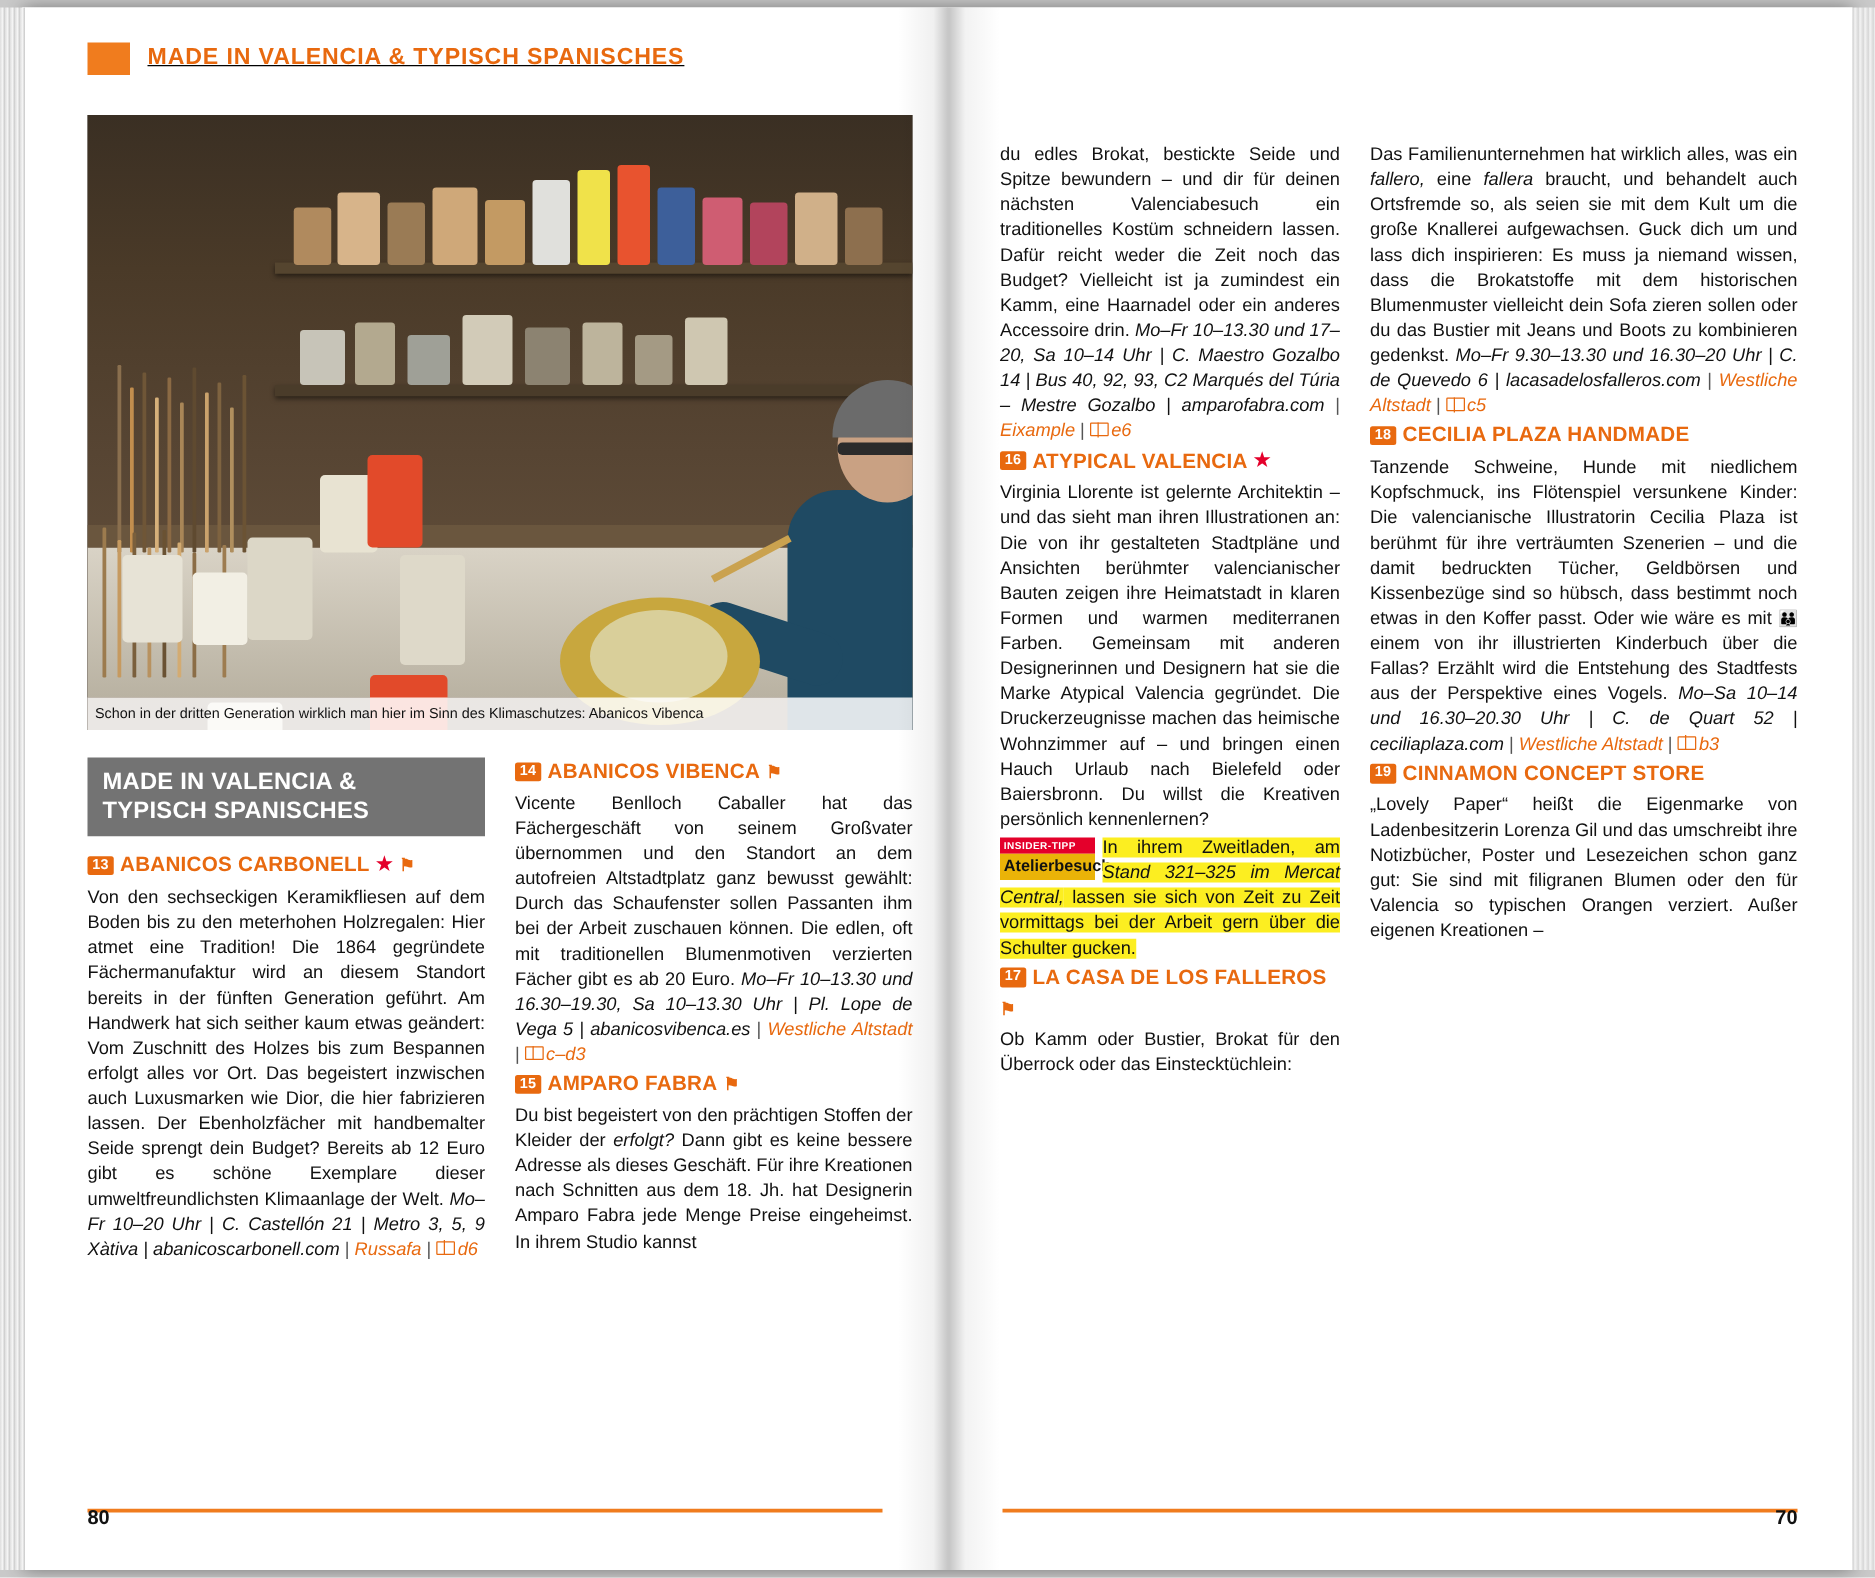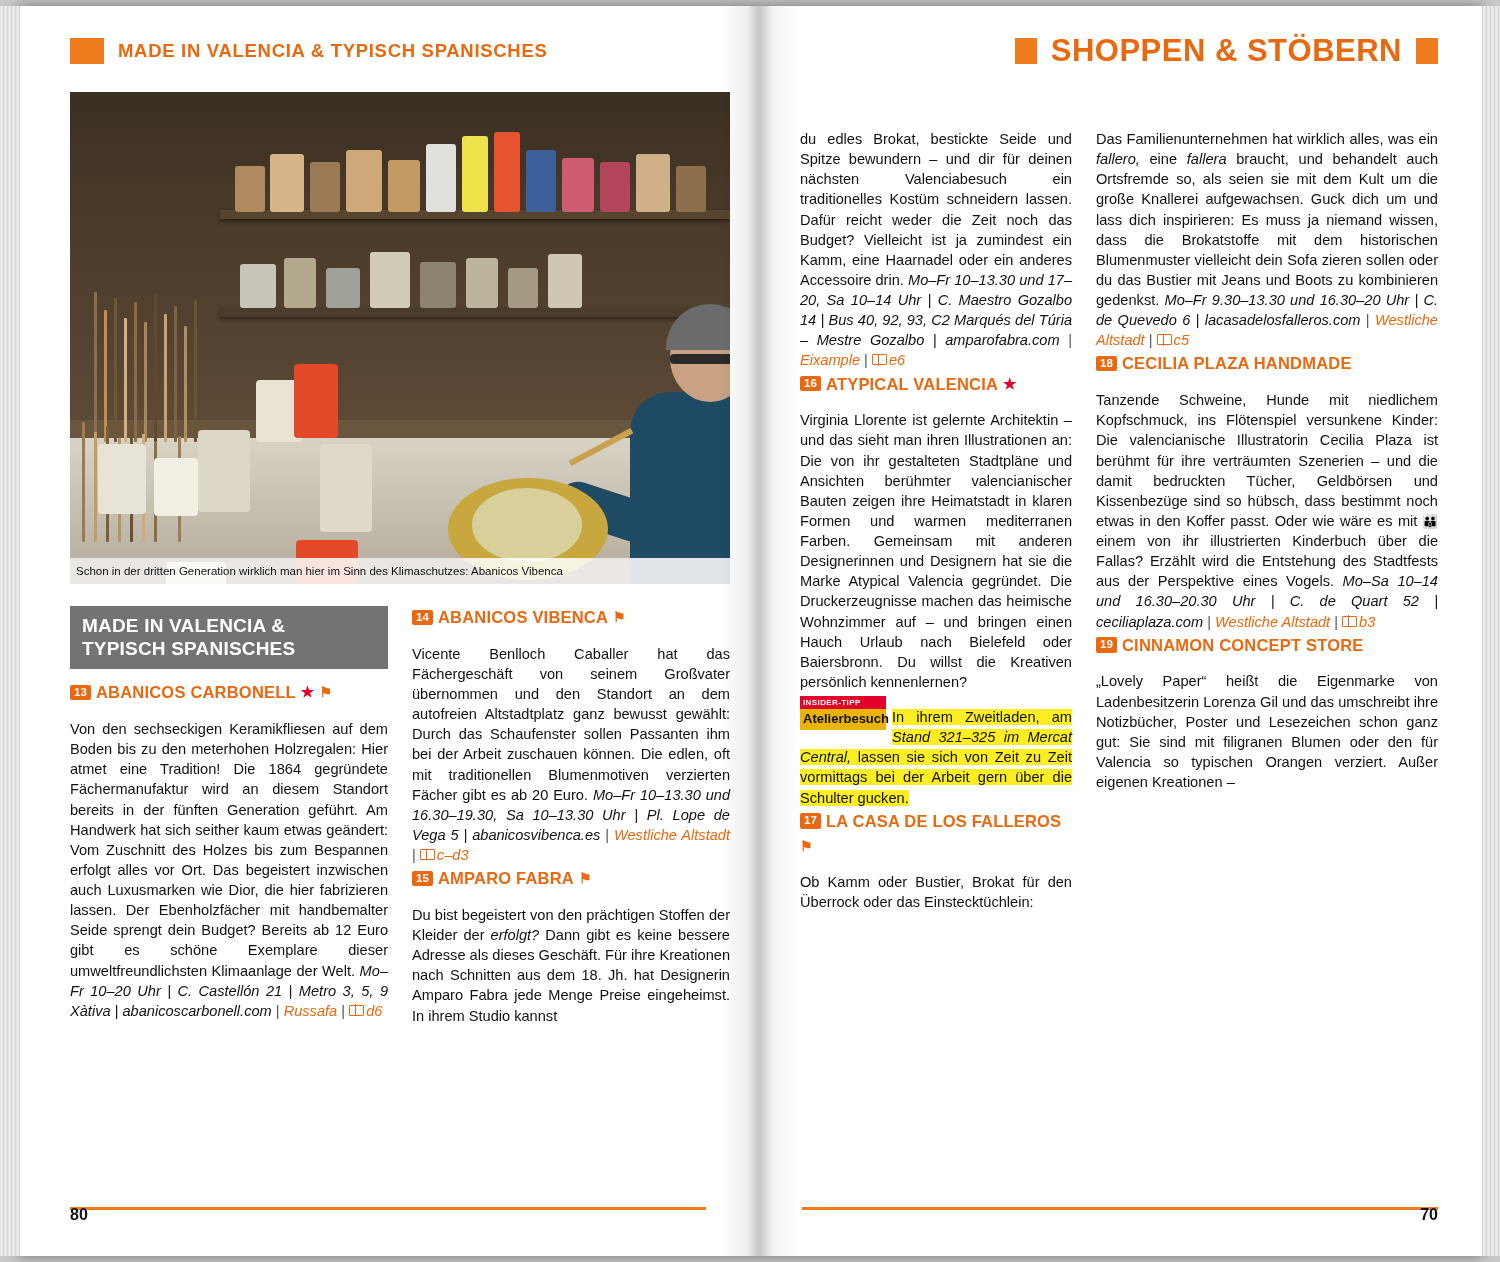--- a/index.html
+++ b/index.html
@@ -70,21 +70,21 @@
     background: repeating-linear-gradient(to right, #c8c8c8 0px, #f4f4f4 2px, #dedede 4px);
     z-index: 5;
   }
 
   
   .hdr {
     position: absolute;
     top: 28px;
     height: 34px;
     display: flex;
-    align-items: center;
+    text-decoration: underline;
   }
   .hdr-left { left: 52px; }
   .hdr-right { right: 44px; }
   .tick {
     width: 34px;
     height: 26px;
     background: #f07c1e;
   }
   .tick.small { width: 22px; }
   .hdr-title {
@@ -137,21 +137,21 @@
     width: 318px;
     font-size: 14.6px;
     line-height: 1.38;
     color: #111;
     text-align: justify;
     hyphens: auto;
   }
   .c1 { left: 52px; }
   .c2 { left: 394px; }
 
-  .col p { margin: 15px 0 2px 0; }
+  .col p { margin: 0 0 2px 0; }
 
   .box-title {
     background: #737373;
     color: #ffffff;
     font-weight: bold;
     font-size: 19px;
     line-height: 1.22;
     padding: 8px 10px 9px 12px;
     margin-bottom: 12px;
     letter-spacing: 0.2px;
@@ -211,21 +211,21 @@
   .sep { color: #555; }
 
   .hl {
     background: #fcee21;
     box-decoration-break: clone;
     -webkit-box-decoration-break: clone;
   }
   .tipbox {
     float: left;
     margin: 2px 6px 1px 0;
-    width: 86px;
+    width: 76px;
   }
   .tip-head {
     background: #e4002b;
     color: #fff;
     font-size: 8px;
     font-weight: bold;
     letter-spacing: 0.4px;
     padding: 1px 3px;
     text-transform: uppercase;
   }
@@ -414,25 +414,20 @@
       </div>
 
       <div class="folio-rule folio-left" style="width:636px;"></div>
       <div class="folio folio-left">
         <span class="folio-num">80</span>
       </div>
     </div>
 
     <div class="page page-right">
 
-      <div class="hdr hdr-right">
-        <div class="tick small" style="margin-right:14px;"></div>
-        <div class="hdr-title">SHOPPEN &amp; STÖBERN</div>
-        <div class="tick small"></div>
-      </div>
 
       <div class="col" style="position:absolute;left:42px;top:108px;width:272px;">
         <p><span>du edles Brokat, bestickte Seide und Spitze bewundern – und dir für deinen nächsten Valenciabesuch ein traditionelles Kostüm schneidern lassen. Dafür reicht weder die Zeit noch das Budget? Vielleicht ist ja zumindest ein Kamm, eine Haarnadel oder ein anderes Accessoire drin. </span><i>Mo–Fr 10–13.30 und 17–20, Sa 10–14 Uhr | C. Maestro Gozalbo 14 | Bus 40, 92, 93, C2 Marqués del Túria – Mestre Gozalbo | amparofabra.com</i> <span class="sep">|</span> <span class="org-it">Eixample</span> <span class="sep">|</span> <span class="map"><span class="mapicon"></span><span>e6</span></span></p>
 
         <div class="entry-title spaced">
           <span class="num">16</span>
           <span>ATYPICAL VALENCIA</span>
           <span class="star">★</span>
         </div>
         <p><span>Virginia Llorente ist gelernte Architektin – und das sieht man ihren Illustrationen an: Die von ihr gestalteten Stadtpläne und Ansichten berühmter valencianischer Bauten zeigen ihre Heimatstadt in klaren Formen und warmen mediterranen Farben. Gemeinsam mit anderen Designerinnen und Designern hat sie die Marke Atypical Valencia gegründet. Die Druckerzeugnisse machen das heimische Wohnzimmer auf – und bringen einen Hauch Urlaub nach Bielefeld oder Baiersbronn. Du willst die Kreativen persönlich kennenlernen?</span></p>

